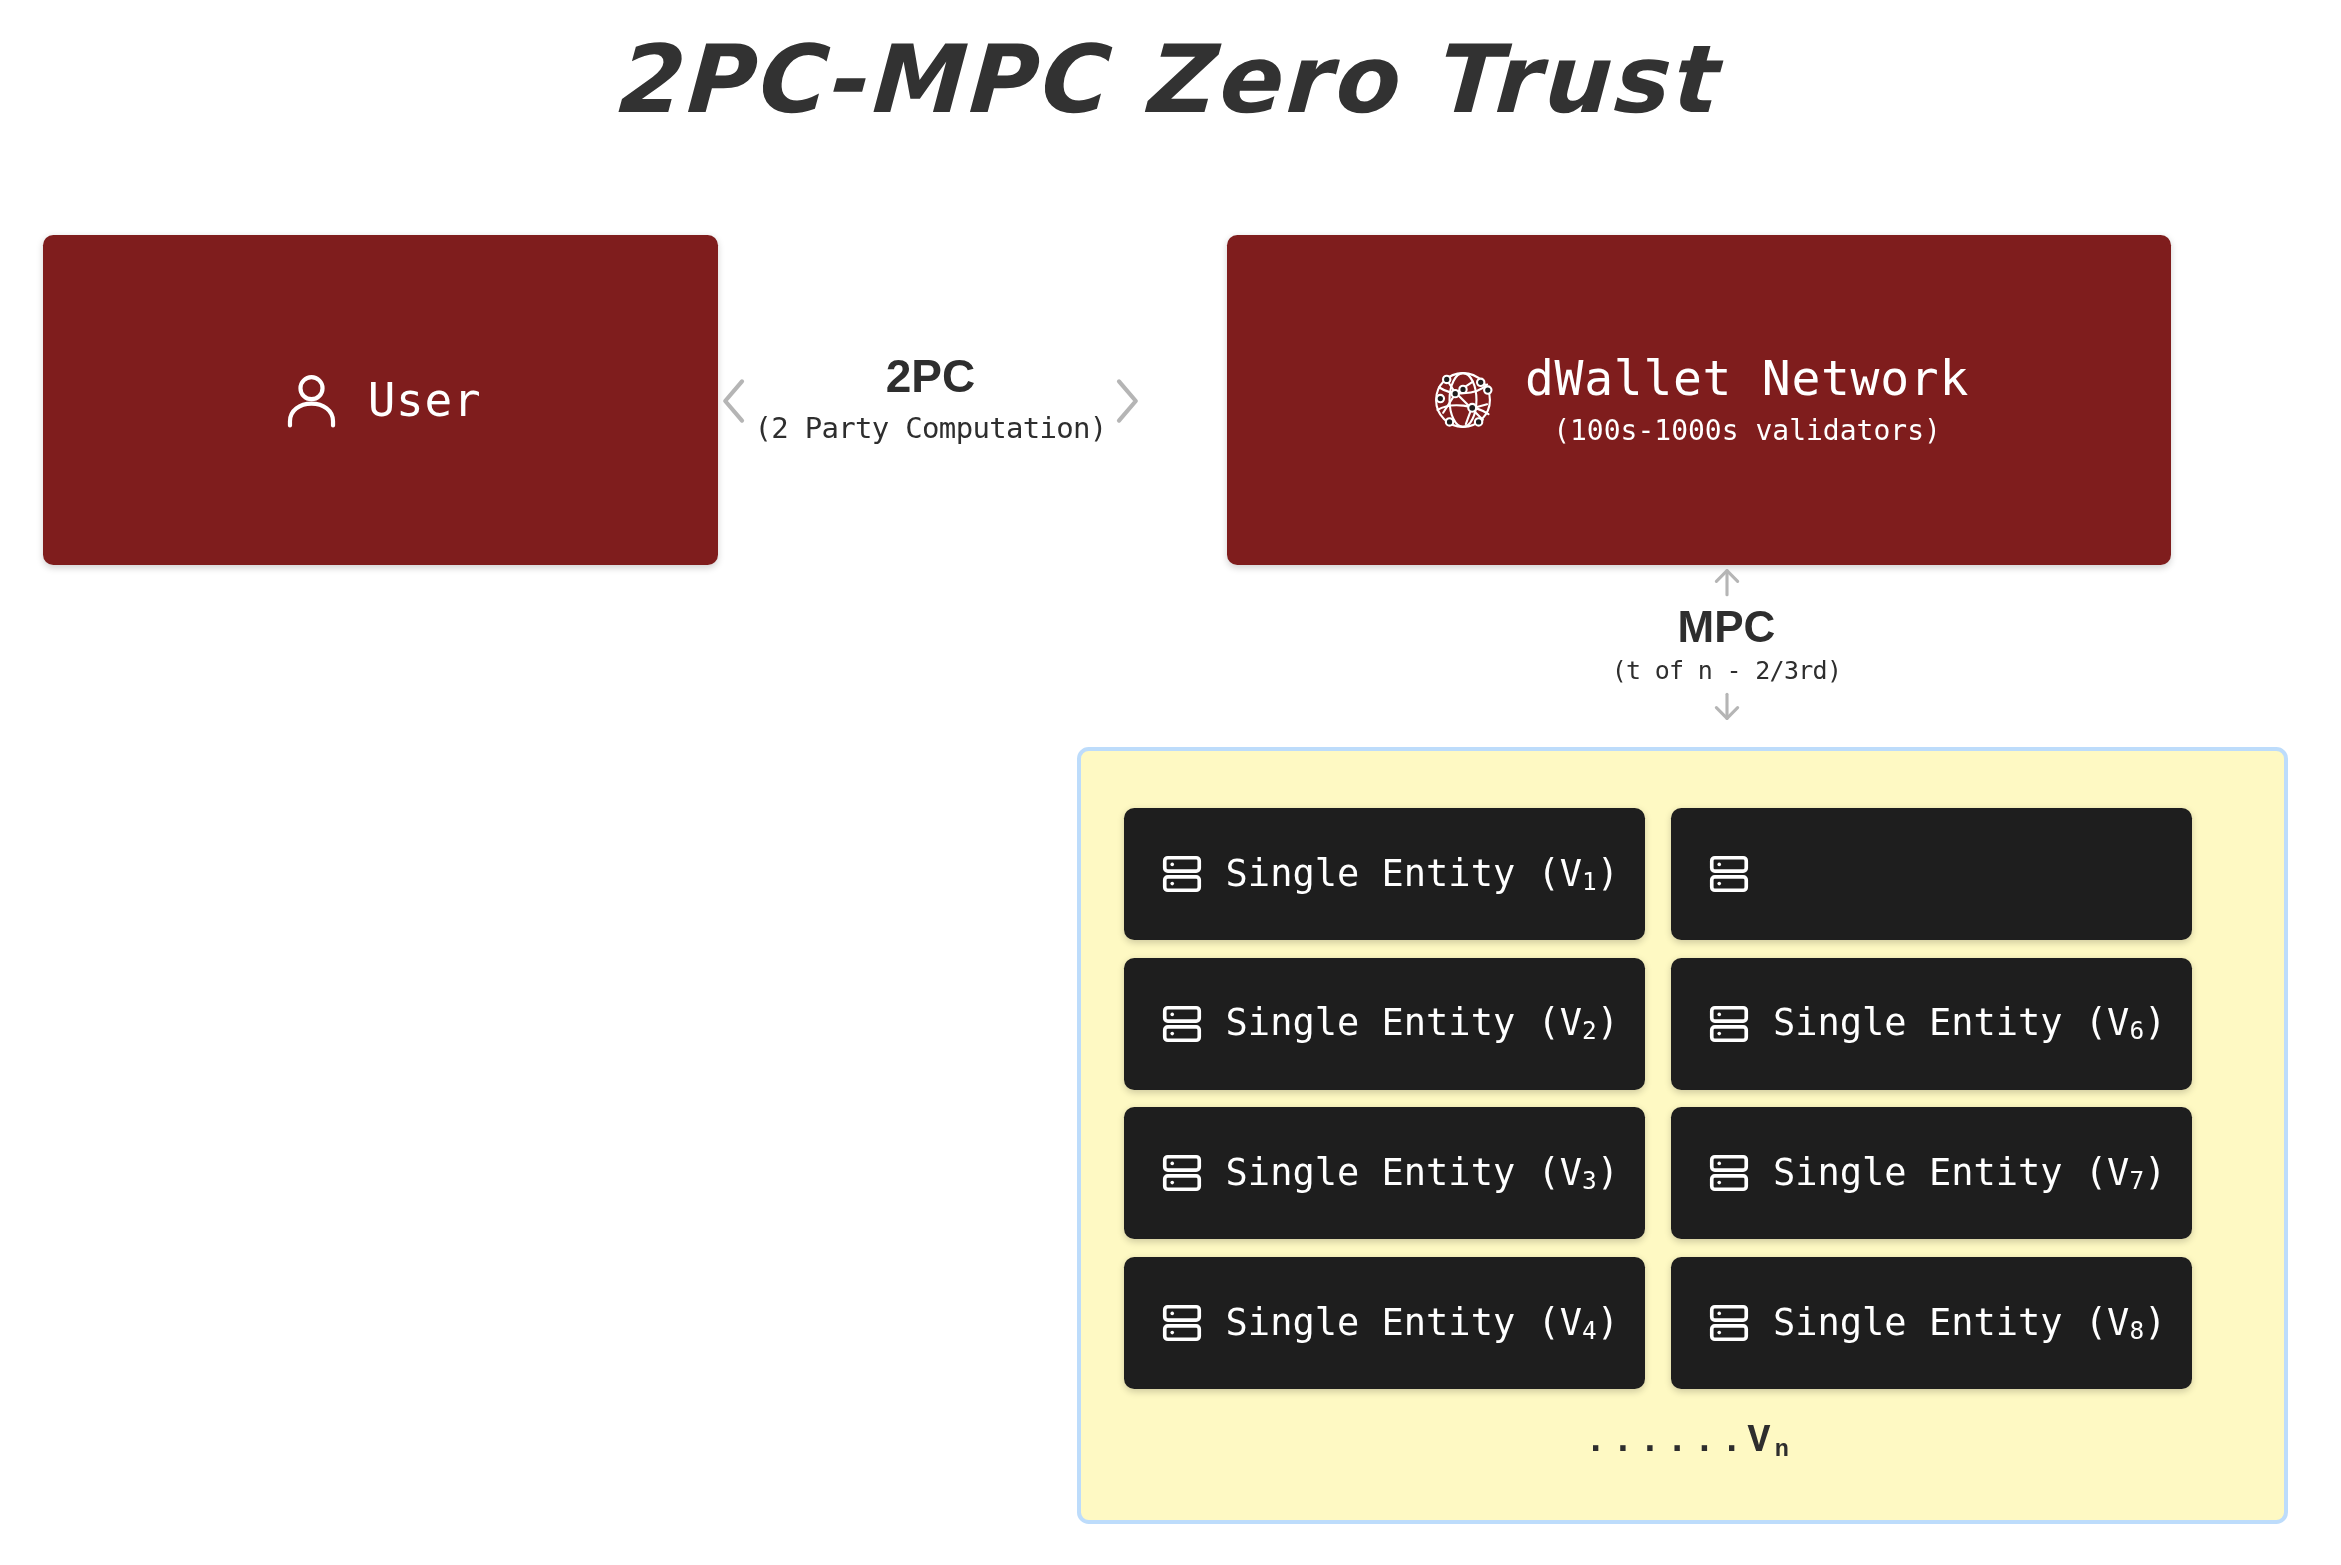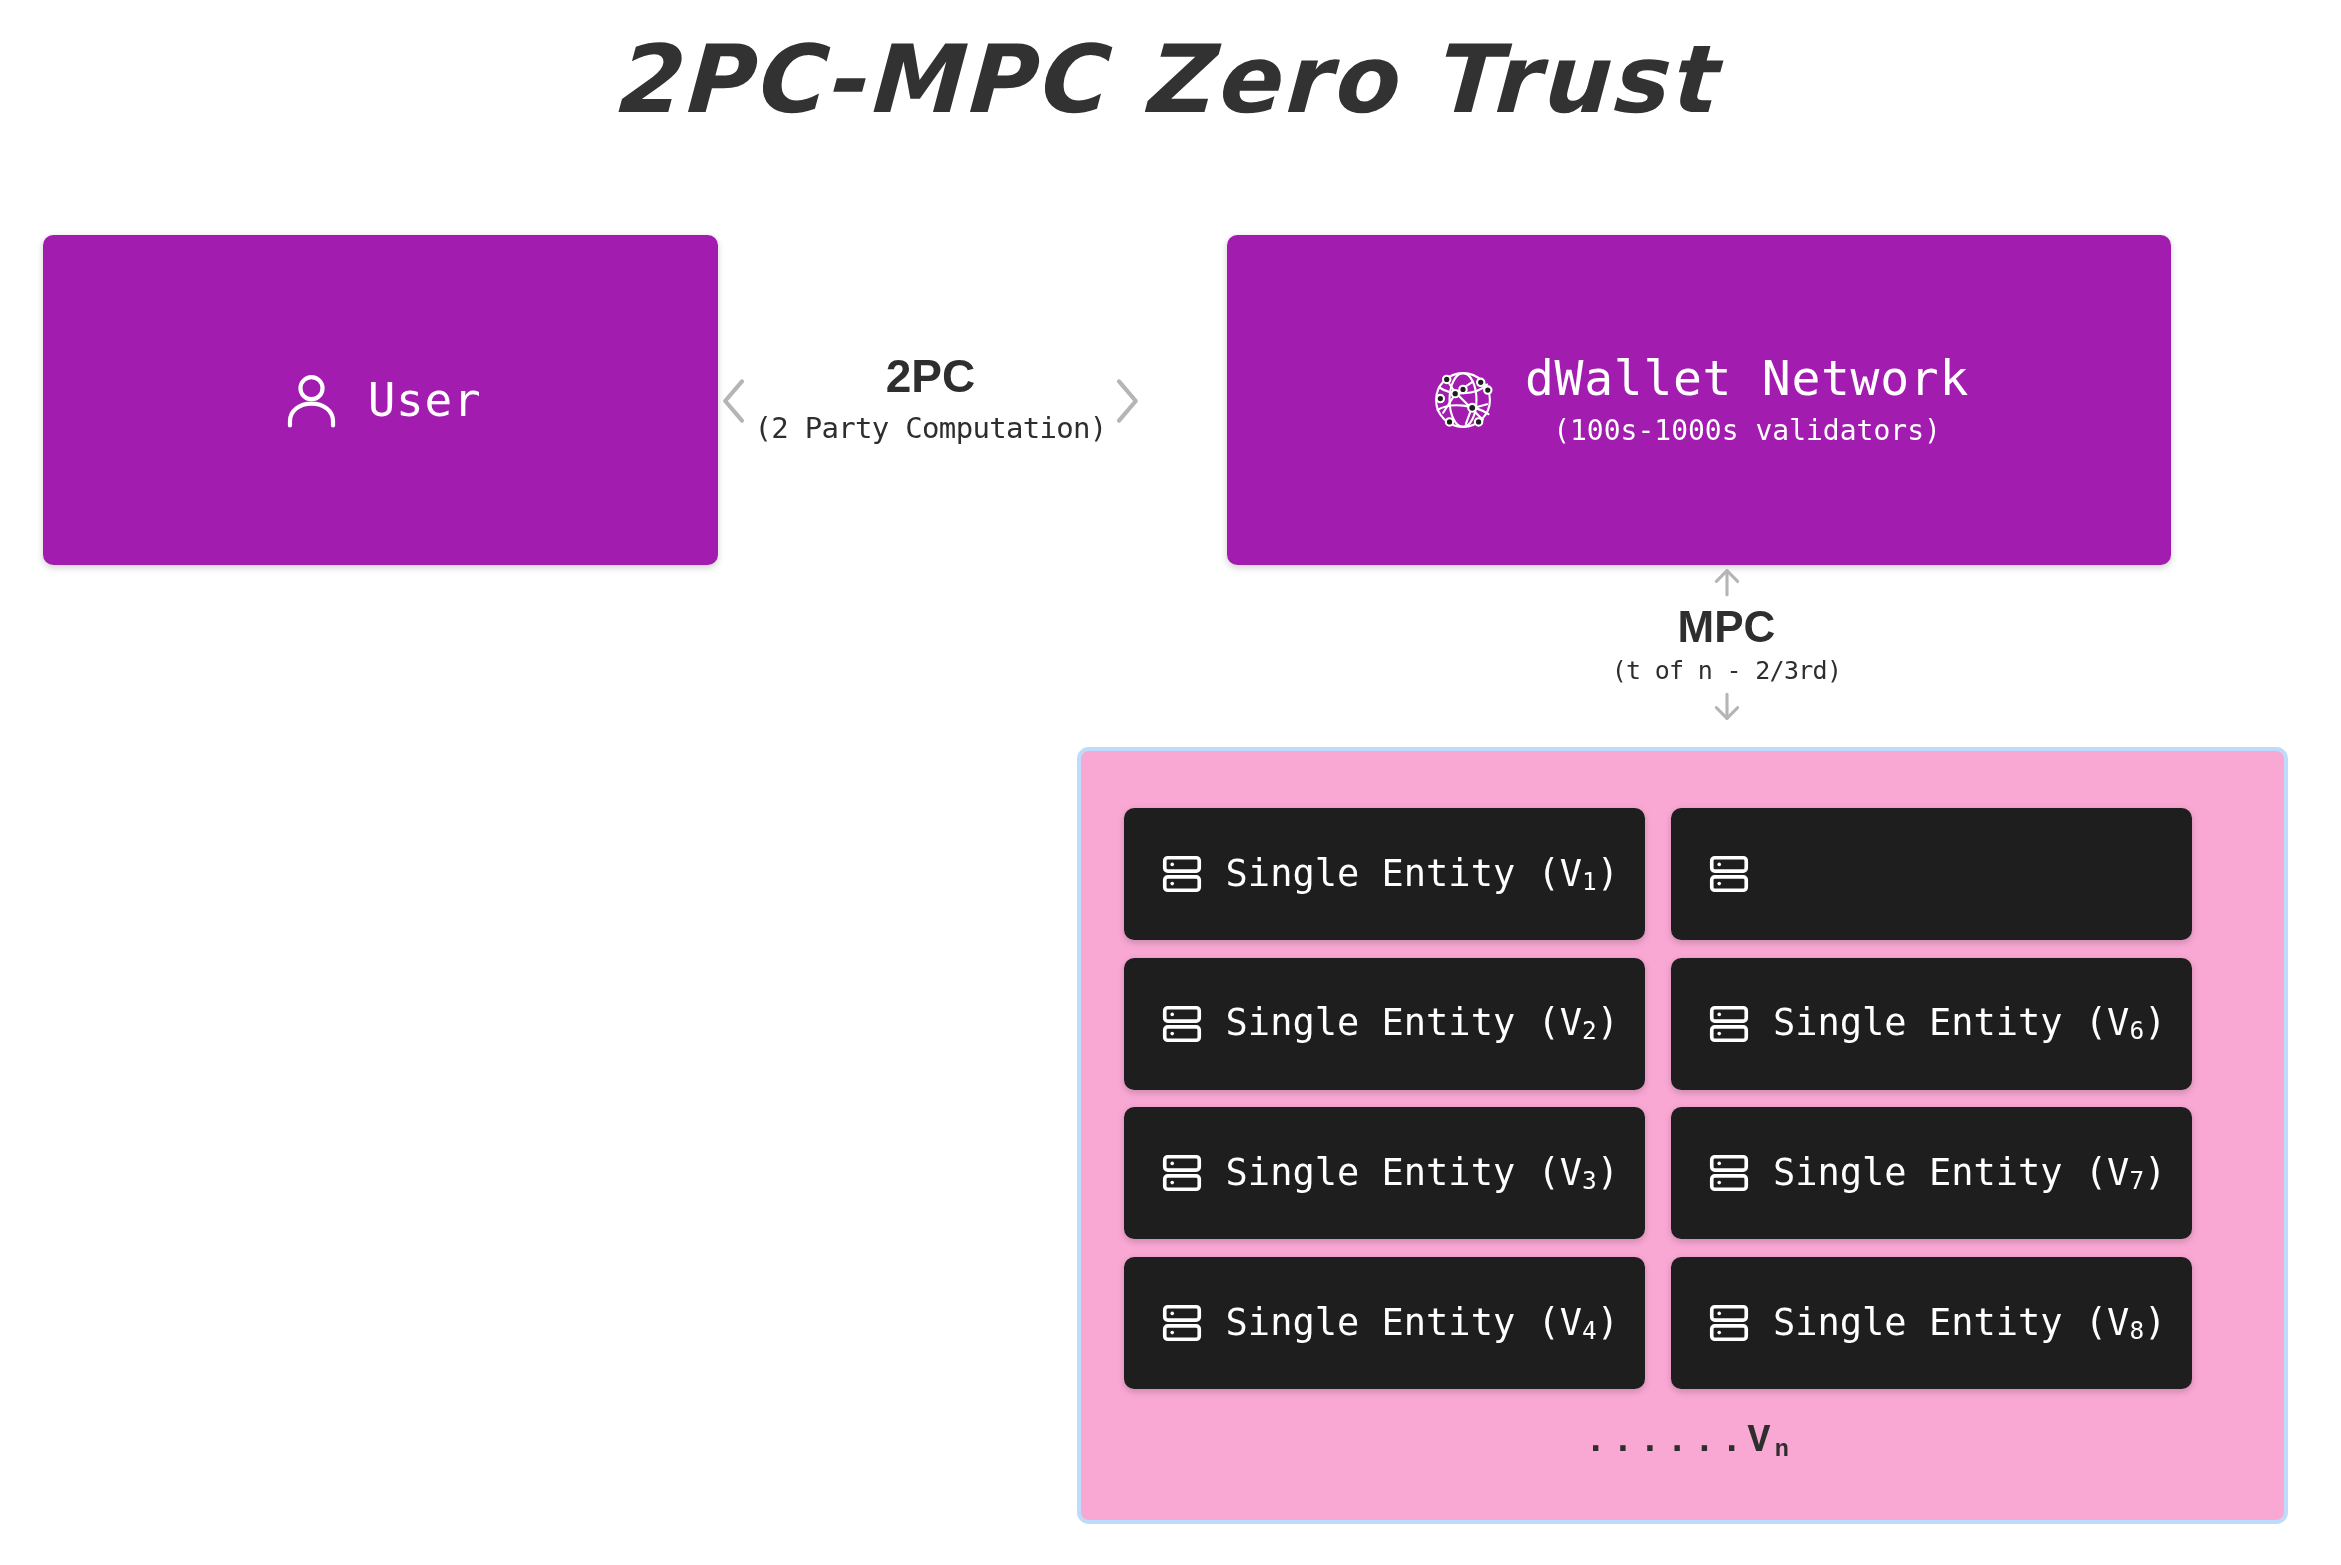--- a/index.html
+++ b/index.html
@@ -28,21 +28,21 @@
     font-style: italic;
     font-weight: 700;
     letter-spacing: 2.9px;
     color: #323232;
     transform: skewX(-4deg);
   }
 
   
   .dark-card {
     position: absolute;
-    background: #a21caf;
+    background: #7f1d1d;
     border-radius: 10.3px;
     box-shadow: 0 2.9px 7.3px rgba(0,0,0,0.18);
     display: flex;
     align-items: center;
     justify-content: center;
     box-sizing: border-box;
   }
 
   
   #user-node {
@@ -154,21 +154,21 @@
   
   #validator-container {
     position: absolute;
     left: 1077px;
     top: 747px;
     width: 1211px;
     height: 777px;
     border: 4.4px solid #bddcfb;
     border-radius: 11.7px;
     box-sizing: border-box;
-    background: #f9a8d4;
+    background: #fef9c3;
   }
   #validator-grid {
     position: absolute;
     left: 43px;
     top: 57px;
     width: 1126px;
     display: grid;
     grid-template-columns: 521px 521px;
     column-gap: 26.4px;
     row-gap: 17.6px;

